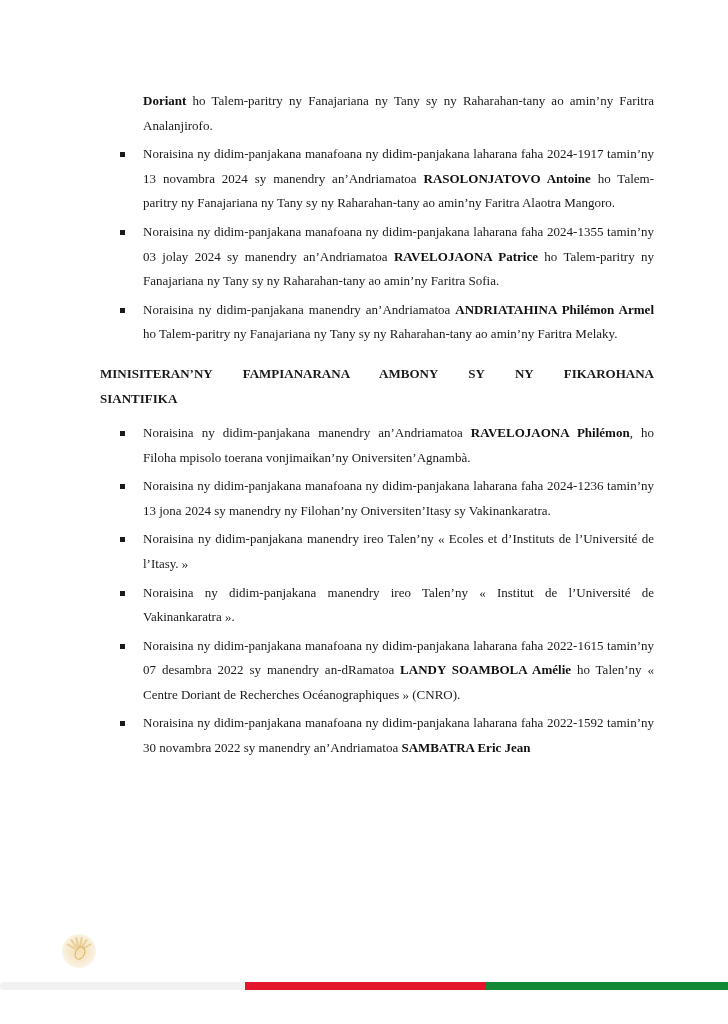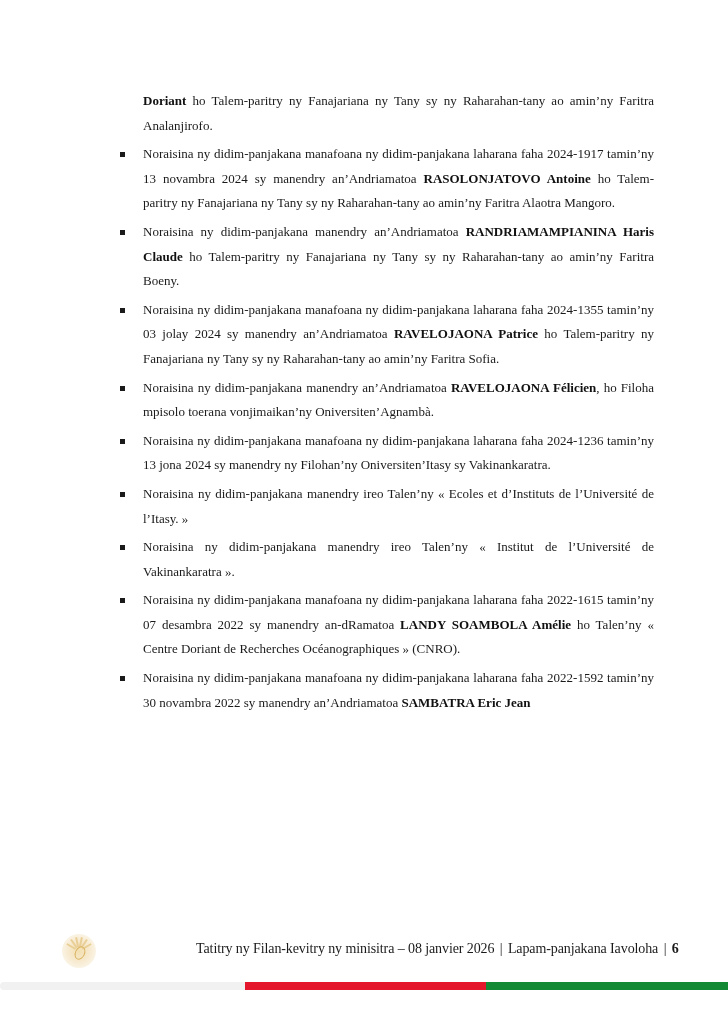--- a/index.html
+++ b/index.html
@@ -136,44 +136,47 @@
 </head>
 <body>
 
 <div class="page">
   <div class="content">
 
     <p class="continuation"><b>Doriant</b><span> ho Talem-paritry ny Fanajariana ny Tany sy ny Raharahan-tany ao amin’ny Faritra Analanjirofo.</span></p>
 
     <ul class="items">
       <li><span class="bullet"></span><span>Noraisina ny didim-panjakana manafoana ny didim-panjakana laharana faha 2024-1917 tamin’ny 13 novambra 2024 sy manendry an’Andriamatoa </span><b>RASOLONJATOVO Antoine</b><span> ho Talem-paritry ny Fanajariana ny Tany sy ny Raharahan-tany ao amin’ny Faritra Alaotra Mangoro.</span></li>
-      <li><span class="bullet"></span><span>Noraisina ny didim-panjakana manendry an’Andriamatoa </span><b>RANDRIAMAMPIANINA Haris Claude</b><span> ho Talem-paritry ny Fanajariana ny Tany sy ny Raharahan-tany ao amin’ny Faritra Boeny.</span></li>
       <li><span class="bullet"></span><span>Noraisina ny didim-panjakana manafoana ny didim-panjakana laharana faha 2024-1355 tamin’ny 03 jolay 2024 sy manendry an’Andriamatoa </span><b>RAVELOJAONA Patrice</b><span> ho Talem-paritry ny Fanajariana ny Tany sy ny Raharahan-tany ao amin’ny Faritra Sofia.</span></li>
+      <li><span class="bullet"></span><span>Noraisina ny didim-panjakana manendry an’Andriamatoa </span><b>ANDRIATAHINA Philémon Armel</b><span> ho Talem-paritry ny Fanajariana ny Tany sy ny Raharahan-tany ao amin’ny Faritra Melaky.</span></li>
     </ul>
 
+    <div class="section-heading">
+      <span class="h-line1">MINISITERAN’NY FAMPIANARANA AMBONY SY NY FIKAROHANA</span>
+      <span class="h-line2">SIANTIFIKA</span>
+    </div>
 
     <ul class="items">
-      <li><span class="bullet"></span><span>Noraisina ny didim-panjakana manendry an’Andriamatoa </span><b>RAVELOJAONA Félicien</b><span>, ho Filoha mpisolo toerana vonjimaikan’ny Oniversiten’Agnambà.</span></li>
+      <li><span class="bullet"></span><span>Noraisina ny didim-panjakana manendry an’Andriamatoa </span><b>RAVELOJAONA Philémon</b><span>, ho Filoha mpisolo toerana vonjimaikan’ny Oniversiten’Agnambà.</span></li>
       <li><span class="bullet"></span><span>Noraisina ny didim-panjakana manafoana ny didim-panjakana laharana faha 2024-1236 tamin’ny 13 jona 2024 sy manendry ny Filohan’ny Oniversiten’Itasy sy Vakinankaratra.</span><b></b><span></span></li>
       <li><span class="bullet"></span><span>Noraisina ny didim-panjakana manendry ireo Talen’ny « Ecoles et d’Instituts de l’Université de l’Itasy. »</span><b></b><span></span></li>
       <li><span class="bullet"></span><span>Noraisina ny didim-panjakana manendry ireo Talen’ny « Institut de l’Université de Vakinankaratra ».</span><b></b><span></span></li>
       <li><span class="bullet"></span><span>Noraisina ny didim-panjakana manafoana ny didim-panjakana laharana faha 2022-1615 tamin’ny 07 desambra 2022 sy manendry an-dRamatoa </span><b>LANDY SOAMBOLA Amélie</b><span> ho Talen’ny « Centre Doriant de Recherches Océanographiques » (CNRO).</span></li>
       <li><span class="bullet"></span><span>Noraisina ny didim-panjakana manafoana ny didim-panjakana laharana faha 2022-1592 tamin’ny 30 novambra 2022 sy manendry an’Andriamatoa </span><b>SAMBATRA Eric Jean</b><span></span></li>
     </ul>
   </div>
 
   <div class="footer">
     <div class="footer-logo">
       <span class="ray" style="transform: rotate(-60deg);"></span>
       <span class="ray" style="transform: rotate(-35deg);"></span>
       <span class="ray" style="transform: rotate(-12deg);"></span>
       <span class="ray" style="transform: rotate(12deg);"></span>
       <span class="ray" style="transform: rotate(35deg);"></span>
       <span class="ray" style="transform: rotate(60deg);"></span>
       <span class="core"></span>
     </div>
-    <div class="footer-text"><span>Tatitry ny Filan-kevitry ny minisitra – 08 janvier 2026</span> <span class="sep">|</span> <span>Lapam-panjakana Iavoloha</span> <span class="sep">|</span> <span class="page-num">6</span></div>
   </div>
 
   <div class="stripe stripe-grey" style="background: rgb(241, 241, 241);"></div>
   <div class="stripe stripe-red" style="background: rgb(227, 22, 43);"></div>
   <div class="stripe stripe-green" style="background: rgb(19, 137, 54);"></div>
 </div>
 
 </body></html>

